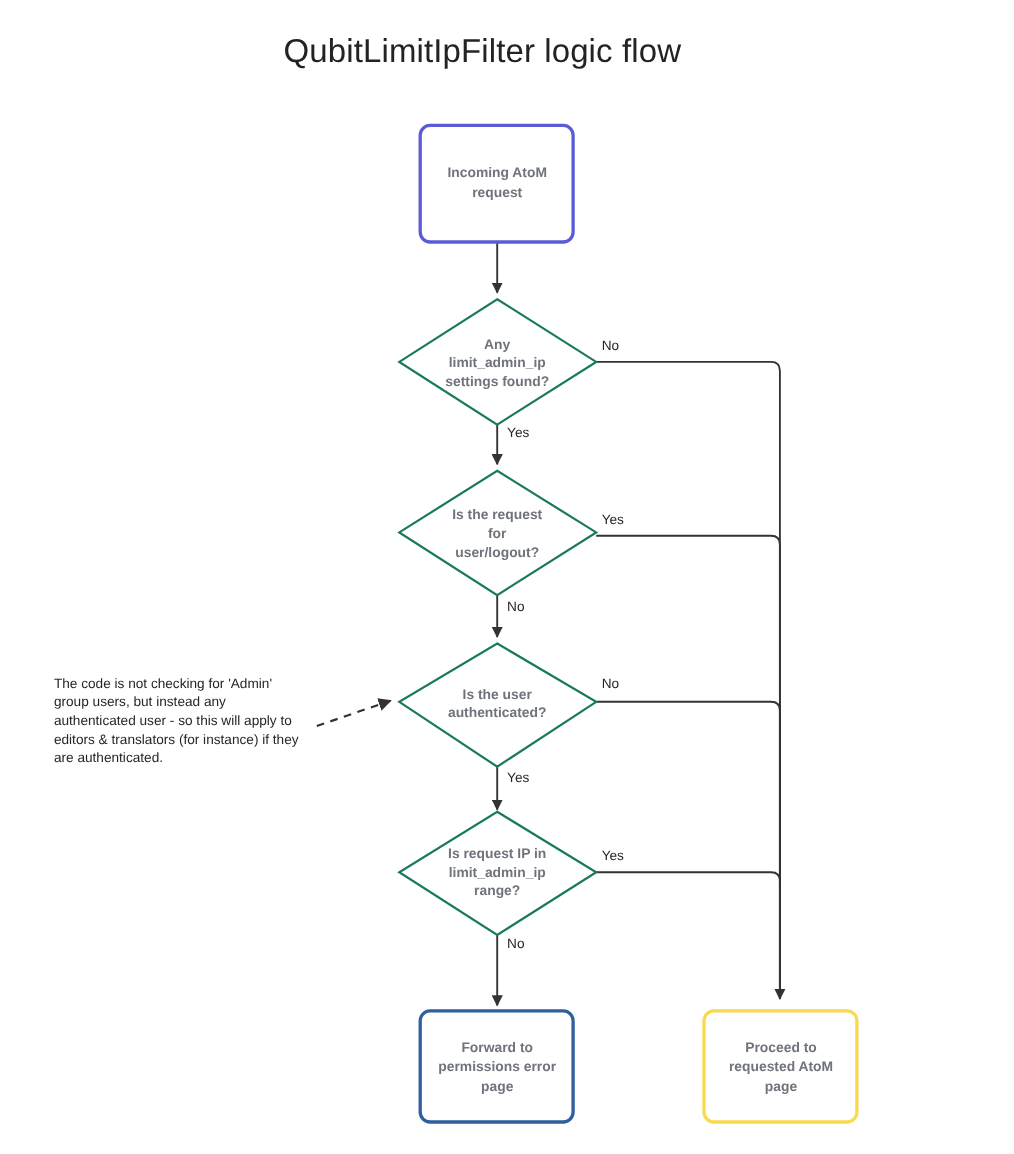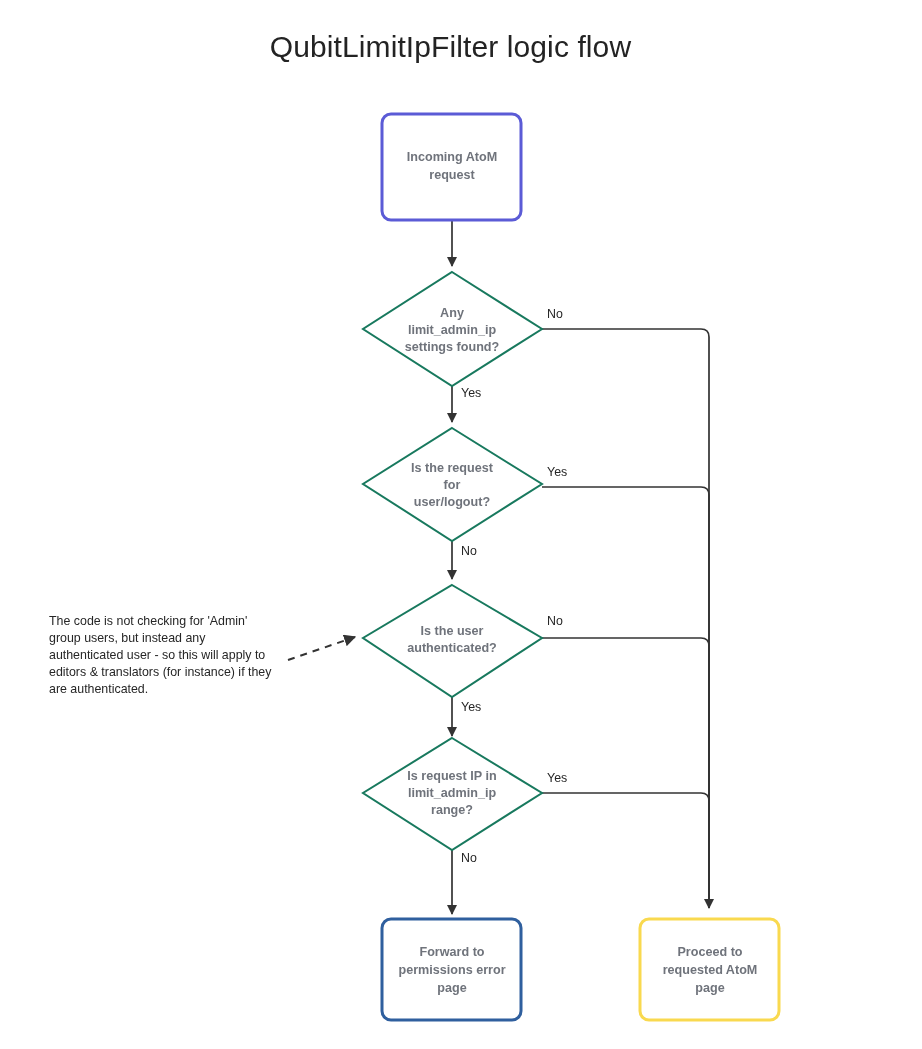--- a/index.html
+++ b/index.html
@@ -9,21 +9,21 @@
   }
   body {
     width: 922px;
     height: 1049px;
     position: relative;
     font-family: "Liberation Sans", "DejaVu Sans", sans-serif;
     overflow: hidden;
   }
   #diagram-title {
     position: absolute;
-    left: 12px;
+    left: 0;
     top: 30px;
     width: 877px;
     text-align: center;
     font-size: 30px;
     font-weight: 400;
     color: #232323;
     letter-spacing: 0.1px;
   }
   #flow-svg {
     position: absolute;

